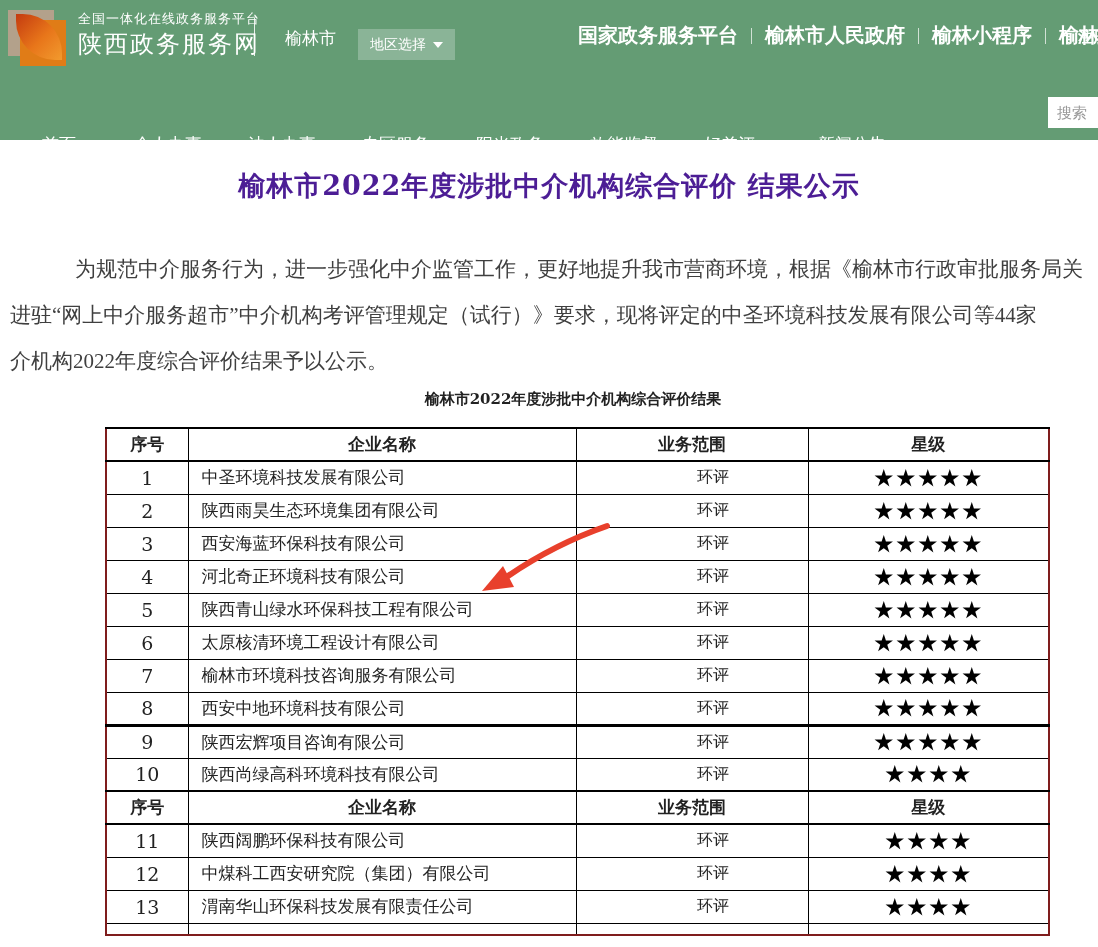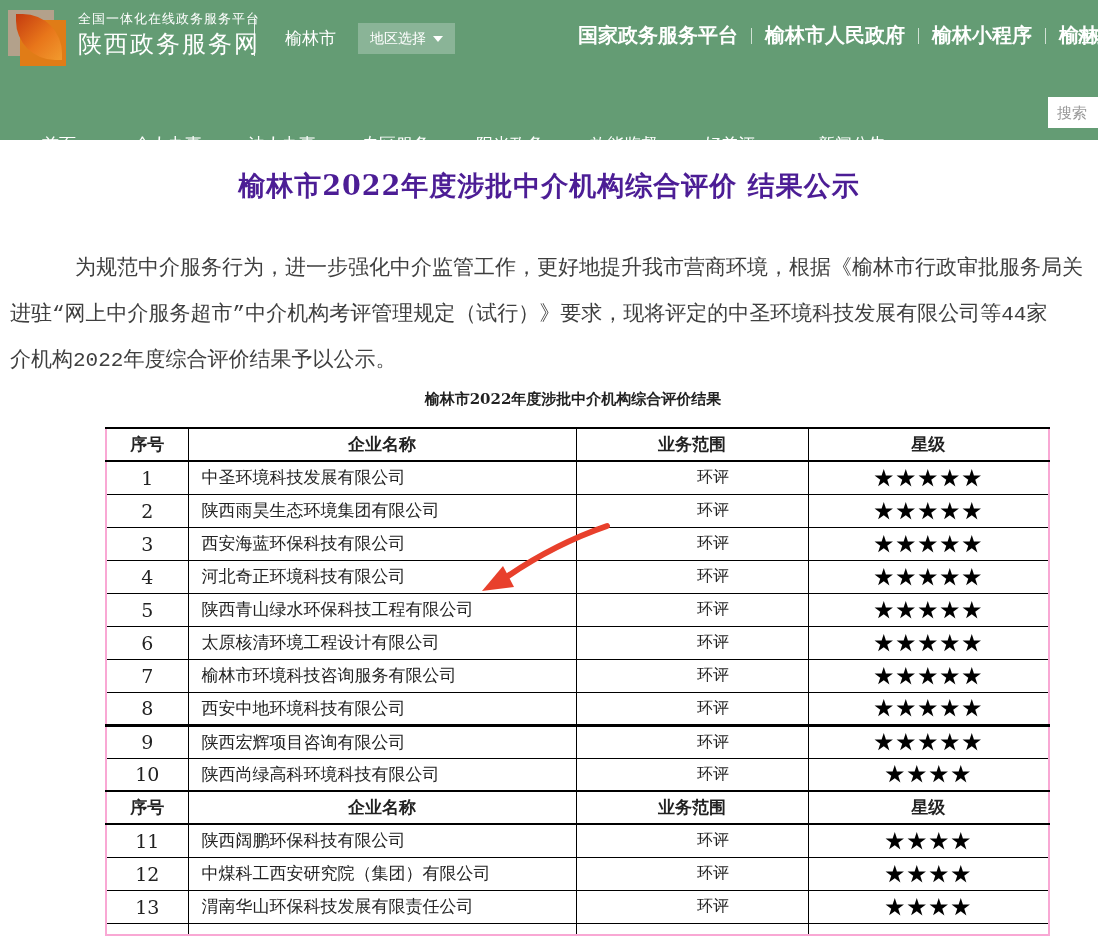--- a/index.html
+++ b/index.html
@@ -13,21 +13,21 @@
   .logo .sq-tan { position:absolute; left:0; top:2px; width:46px; height:46px; background:#b3a18b; }
   .logo .sq-orange { position:absolute; left:12px; top:12px; width:46px; height:46px; background:#e07c17; }
   .logo .petal { position:absolute; left:8px; top:6px; width:46px; height:46px;
                  background:linear-gradient(135deg,#c43b10 0%,#e8761a 55%,#f29a2e 100%);
                  border-radius:0 85% 0 85%; }
   .brand { position:absolute; left:78px; top:10px; color:#fff; }
   .brand .small { font-size:13px; letter-spacing:1px; }
   .brand .big { font-size:24px; letter-spacing:2px; }
   .vdiv { position:absolute; left:254px; top:18px; width:1px; height:38px; background:rgba(255,255,255,0.85); }
   .city { position:absolute; left:285px; top:27px; color:#fff; font-size:17px; }
-  .region-btn { position:absolute; left:358px; top:23px; height:31px; padding:0 12px;
+  .region-btn { position:absolute; left:358px; top:29px; height:31px; padding:0 12px;
                 background:#8ab497; color:#fff; font-size:14px; border:none;
                 display:flex; align-items:center; gap:7px; cursor:pointer; }
   .caret { width:0; height:0; border-left:5px solid transparent; border-right:5px solid transparent;
            border-top:6px solid #fff; display:inline-block; }
   .toplinks { position:absolute; left:578px; top:0; height:71px; display:flex; align-items:center; }
   .toplinks a { color:#fff; font-size:20px; text-decoration:none; cursor:pointer; white-space:nowrap;font-weight:bold; }
   .toplinks .sep { width:1px; height:16px; background:rgba(255,255,255,0.7); margin:0 13px; }
   .register { position:absolute; left:1078px; top:28px; color:#fff; font-size:15px;
               font-weight:bold; text-decoration:none; white-space:nowrap; cursor:pointer; }
 
@@ -41,29 +41,29 @@
   .search-box input { width:100%; height:100%; border:none; outline:none; padding-left:9px;
                       font-size:15px; color:#999; background:transparent;
                       font-family:"Liberation Sans", sans-serif; }
   .search-box input::placeholder { color:#999; opacity:1; }
 
   
   .content { position:relative; width:100%; background:#fff; }
   .title { margin-top:28px; text-align:center; font-size:27px; font-weight:bold; color:#4c1d95;
            font-family:"DejaVu Serif", serif; letter-spacing:1px; }
   .para { margin-top:42px; margin-left:10px; font-size:21px; line-height:46px; color:#3f3f3f;
-          font-family:Liberation Mono, monospace; }
+          font-family:Liberation Serif, serif; }
   .para .line { white-space:nowrap; }
   .para .line.indent { padding-left:65px; }
   .caption { margin-top:6px; text-align:center; font-size:15px; font-weight:bold; color:#222;
              font-family:"DejaVu Serif", serif;padding-left:48px; }
 
   
   table.results { margin:18px 0 0 105px; width:943px; border-collapse:collapse;
-                  border:2px solid #f9a8d4; table-layout:fixed; }
+                  border:2px solid #7f1d1d; table-layout:fixed; }
   .results th, .results td { border:1px solid #000; height:33px; padding:0; vertical-align:middle;
                              font-family:"DejaVu Serif", serif; color:#222; overflow:hidden; }
   .results tr.head-row th { font-size:17px; font-weight:bold; text-align:center;
                             border-top:2px solid #000; border-bottom:2px solid #000; }
   .results td.no { text-align:center; font-size:19px; }
   .results td.name { text-align:left; padding-left:13px; font-size:17px; white-space:nowrap; }
   .results td.scope { text-align:center; font-size:16px;padding-left:42px; }
   .results td.stars { text-align:center; font-size:21px; color:#000; letter-spacing:1px; }
   .results tr.thick-after td { border-bottom:3px solid #000; }
   .results tr.stub td { height:12px; }

